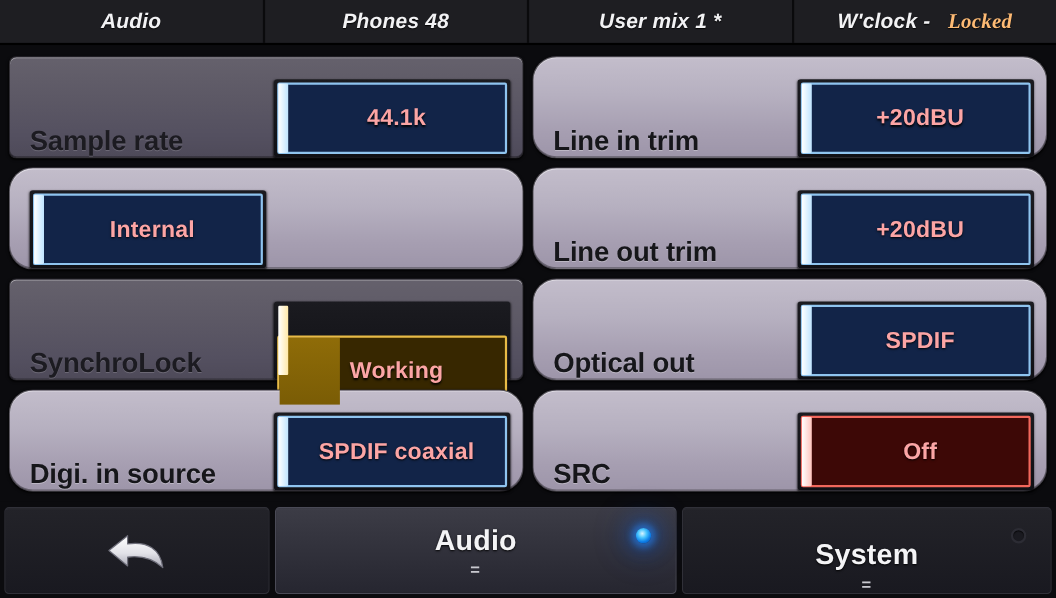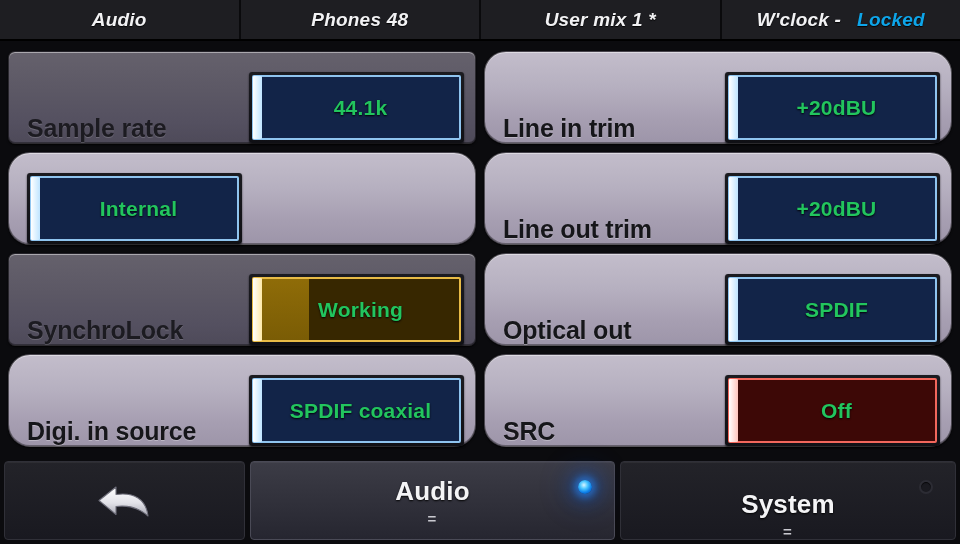--- a/index.html
+++ b/index.html
@@ -35,21 +35,21 @@
   .status-seg:last-child { border-right:none; }
   .status-seg .st-text {
     font-size:19px;
     font-style:italic;
     font-weight:bold;
     color:#f2f2f4;
     text-shadow:0 1px 1px rgba(0,0,0,0.9);
     letter-spacing:0.2px;
     white-space:nowrap;
   }
-  .status-seg .st-text.accent { color:#0ea5e9; }
+  .status-seg .st-text.accent { color:#fdba74;font-family:Liberation Serif, serif; }
   .st-pair { display:flex; align-items:center; gap:16px; }
 
   
   #main {
     position:absolute; left:0; top:43px;
     width:960px; height:412px;
     padding:8px 8px 0 8px;
     display:flex;
     gap:8px;
   }
@@ -110,20 +110,21 @@
   }
   
   .valbox.blue .valbox-inner {
     background:#122448;
     border:2px solid #8fc4ef;
   }
   
   .valbox.amber .valbox-inner {
     background:#372700;
     border:2px solid #e8bb46;
+    margin-top:28px;
   }
   
   .valbox.red .valbox-inner {
     background:#3d0806;
     border:2px solid #f2675c;
   }
 
   
   .valbox .lbar {
     position:absolute;
@@ -142,21 +143,21 @@
     left:0; top:0; bottom:0;
     background:linear-gradient(to bottom,#8f6c08,#7a5c05);
     z-index:1;
   }
 
   .valbox .vtext {
     position:relative;
     z-index:2;
     font-size:21px;
     font-weight:bold;
-    color:#22c55e;
+    color:#fca5a5;
     text-shadow:0 1px 2px rgba(0,0,0,0.95);
     letter-spacing:0.2px;
     white-space:nowrap;
     padding-left:8px;
   }
 
   
   #navbar {
     position:absolute; left:0; bottom:0;
     width:960px; height:88px;

